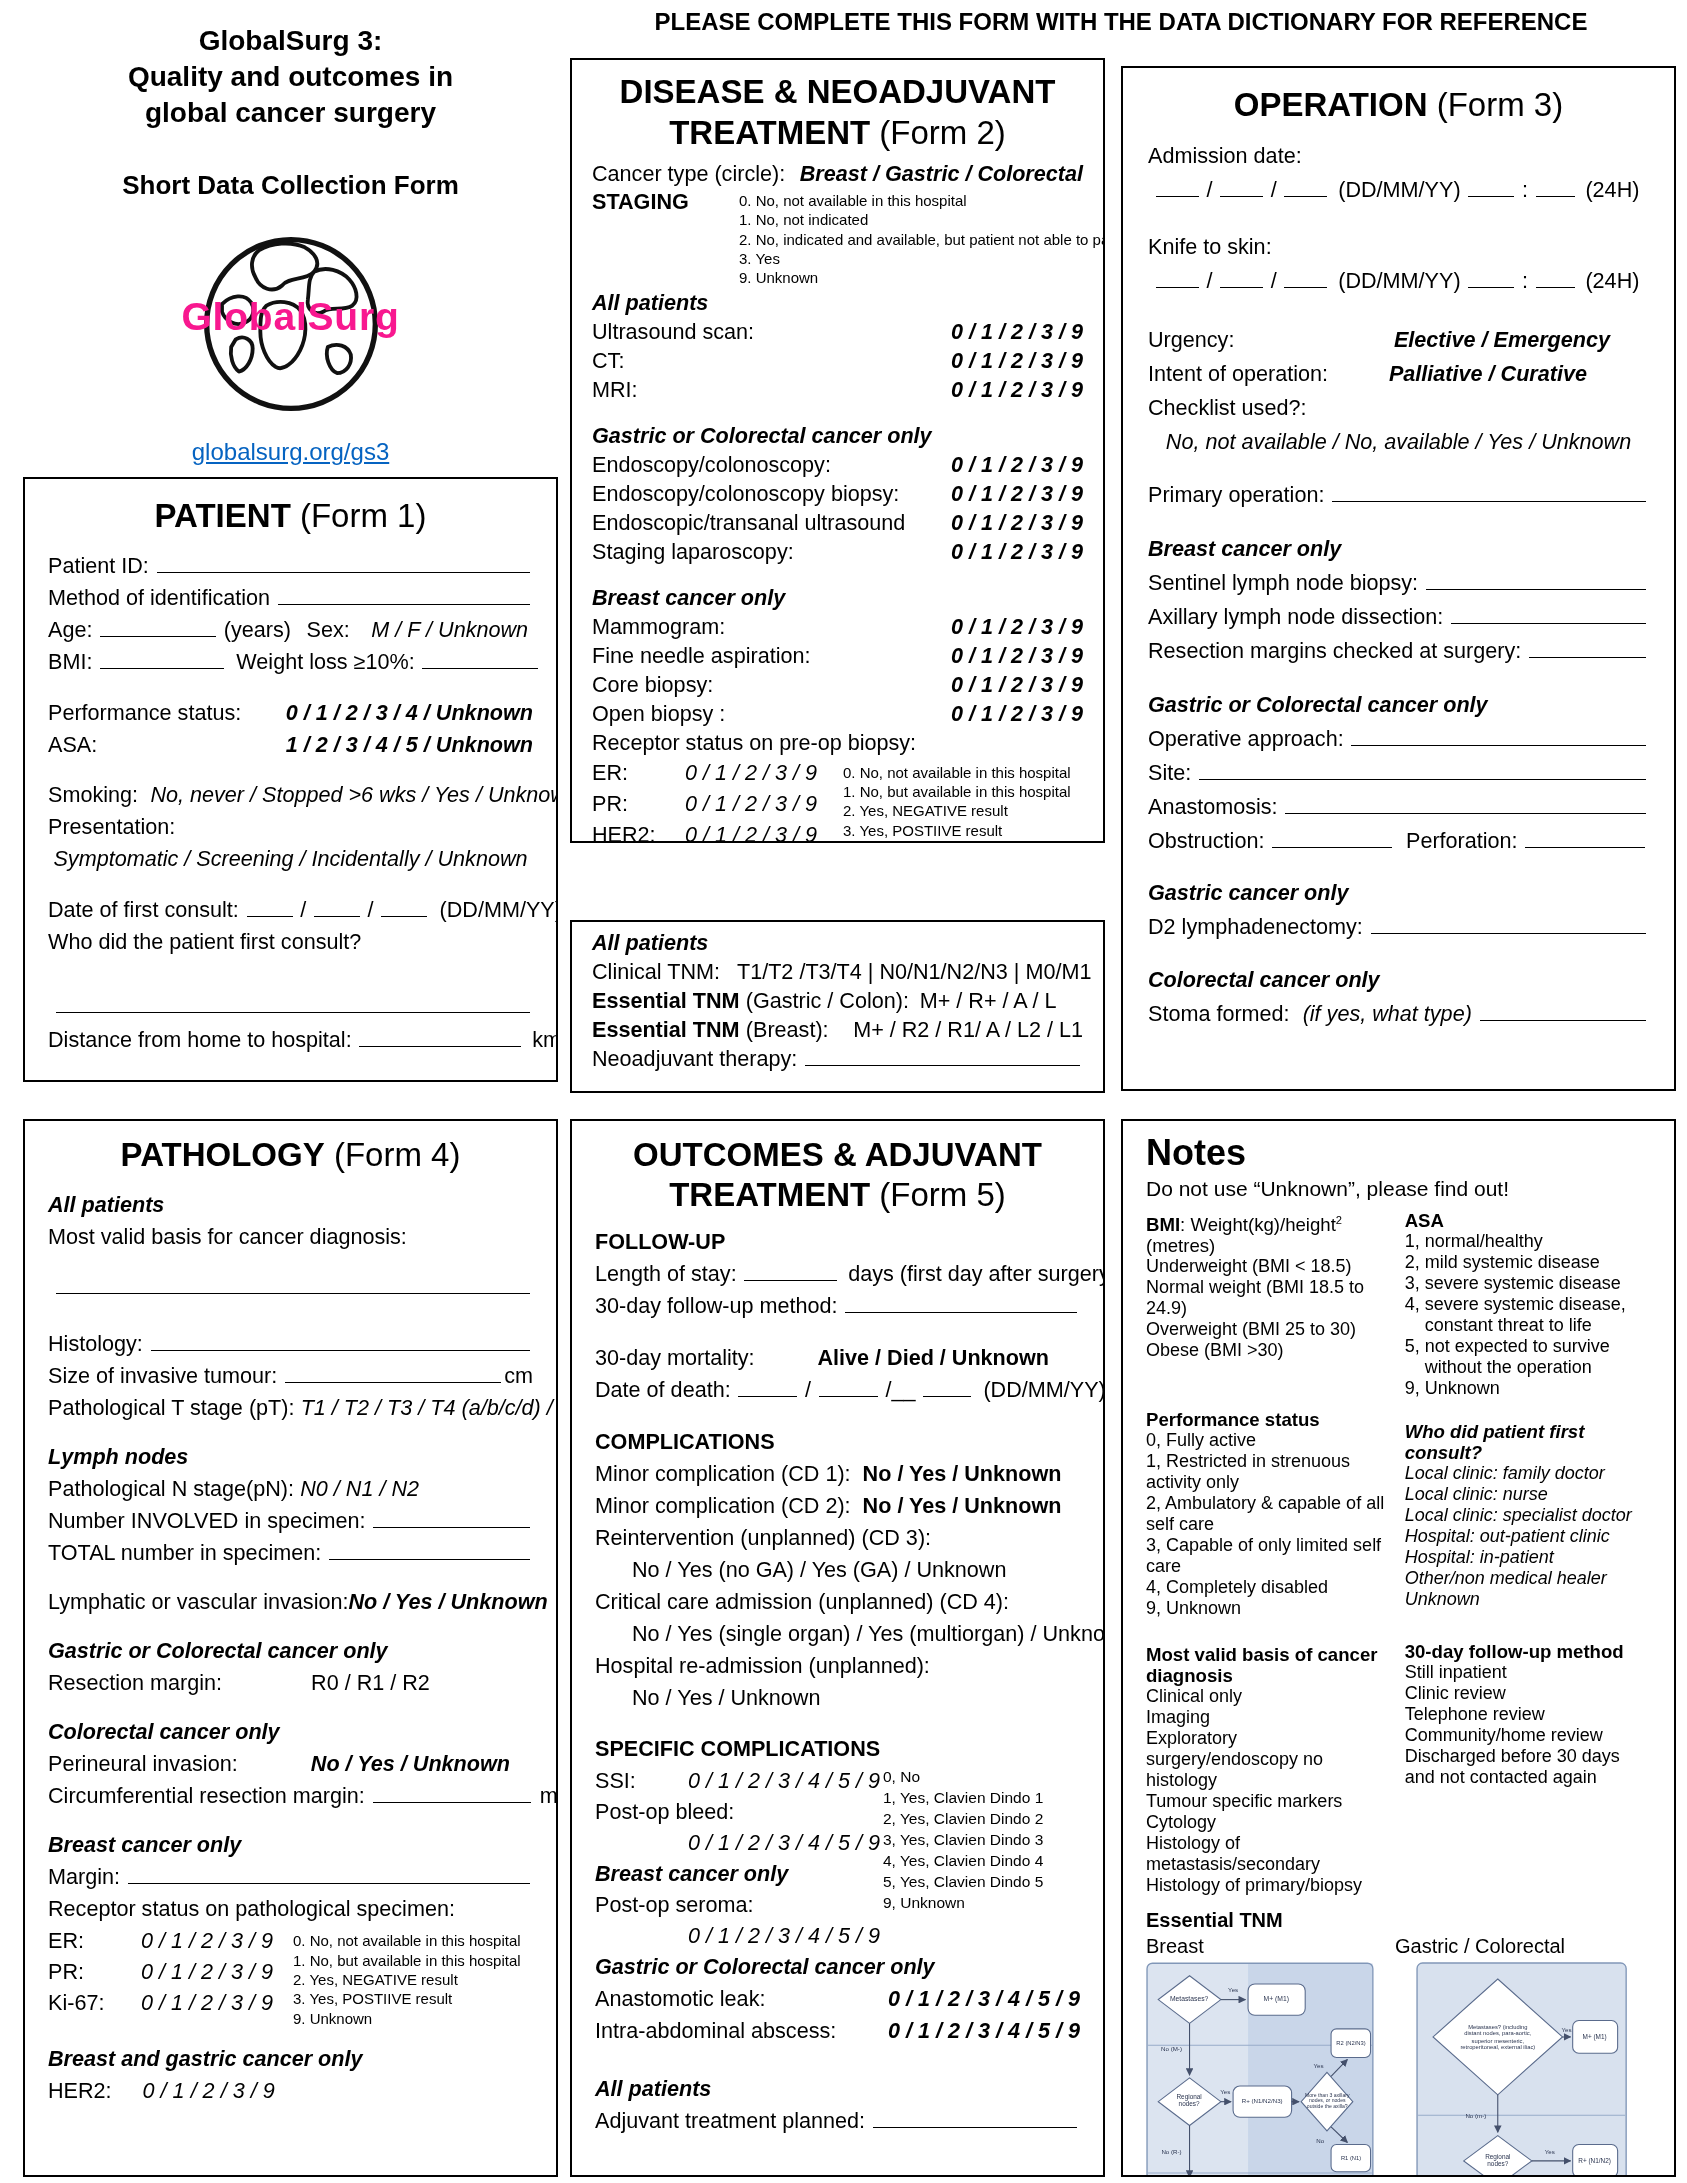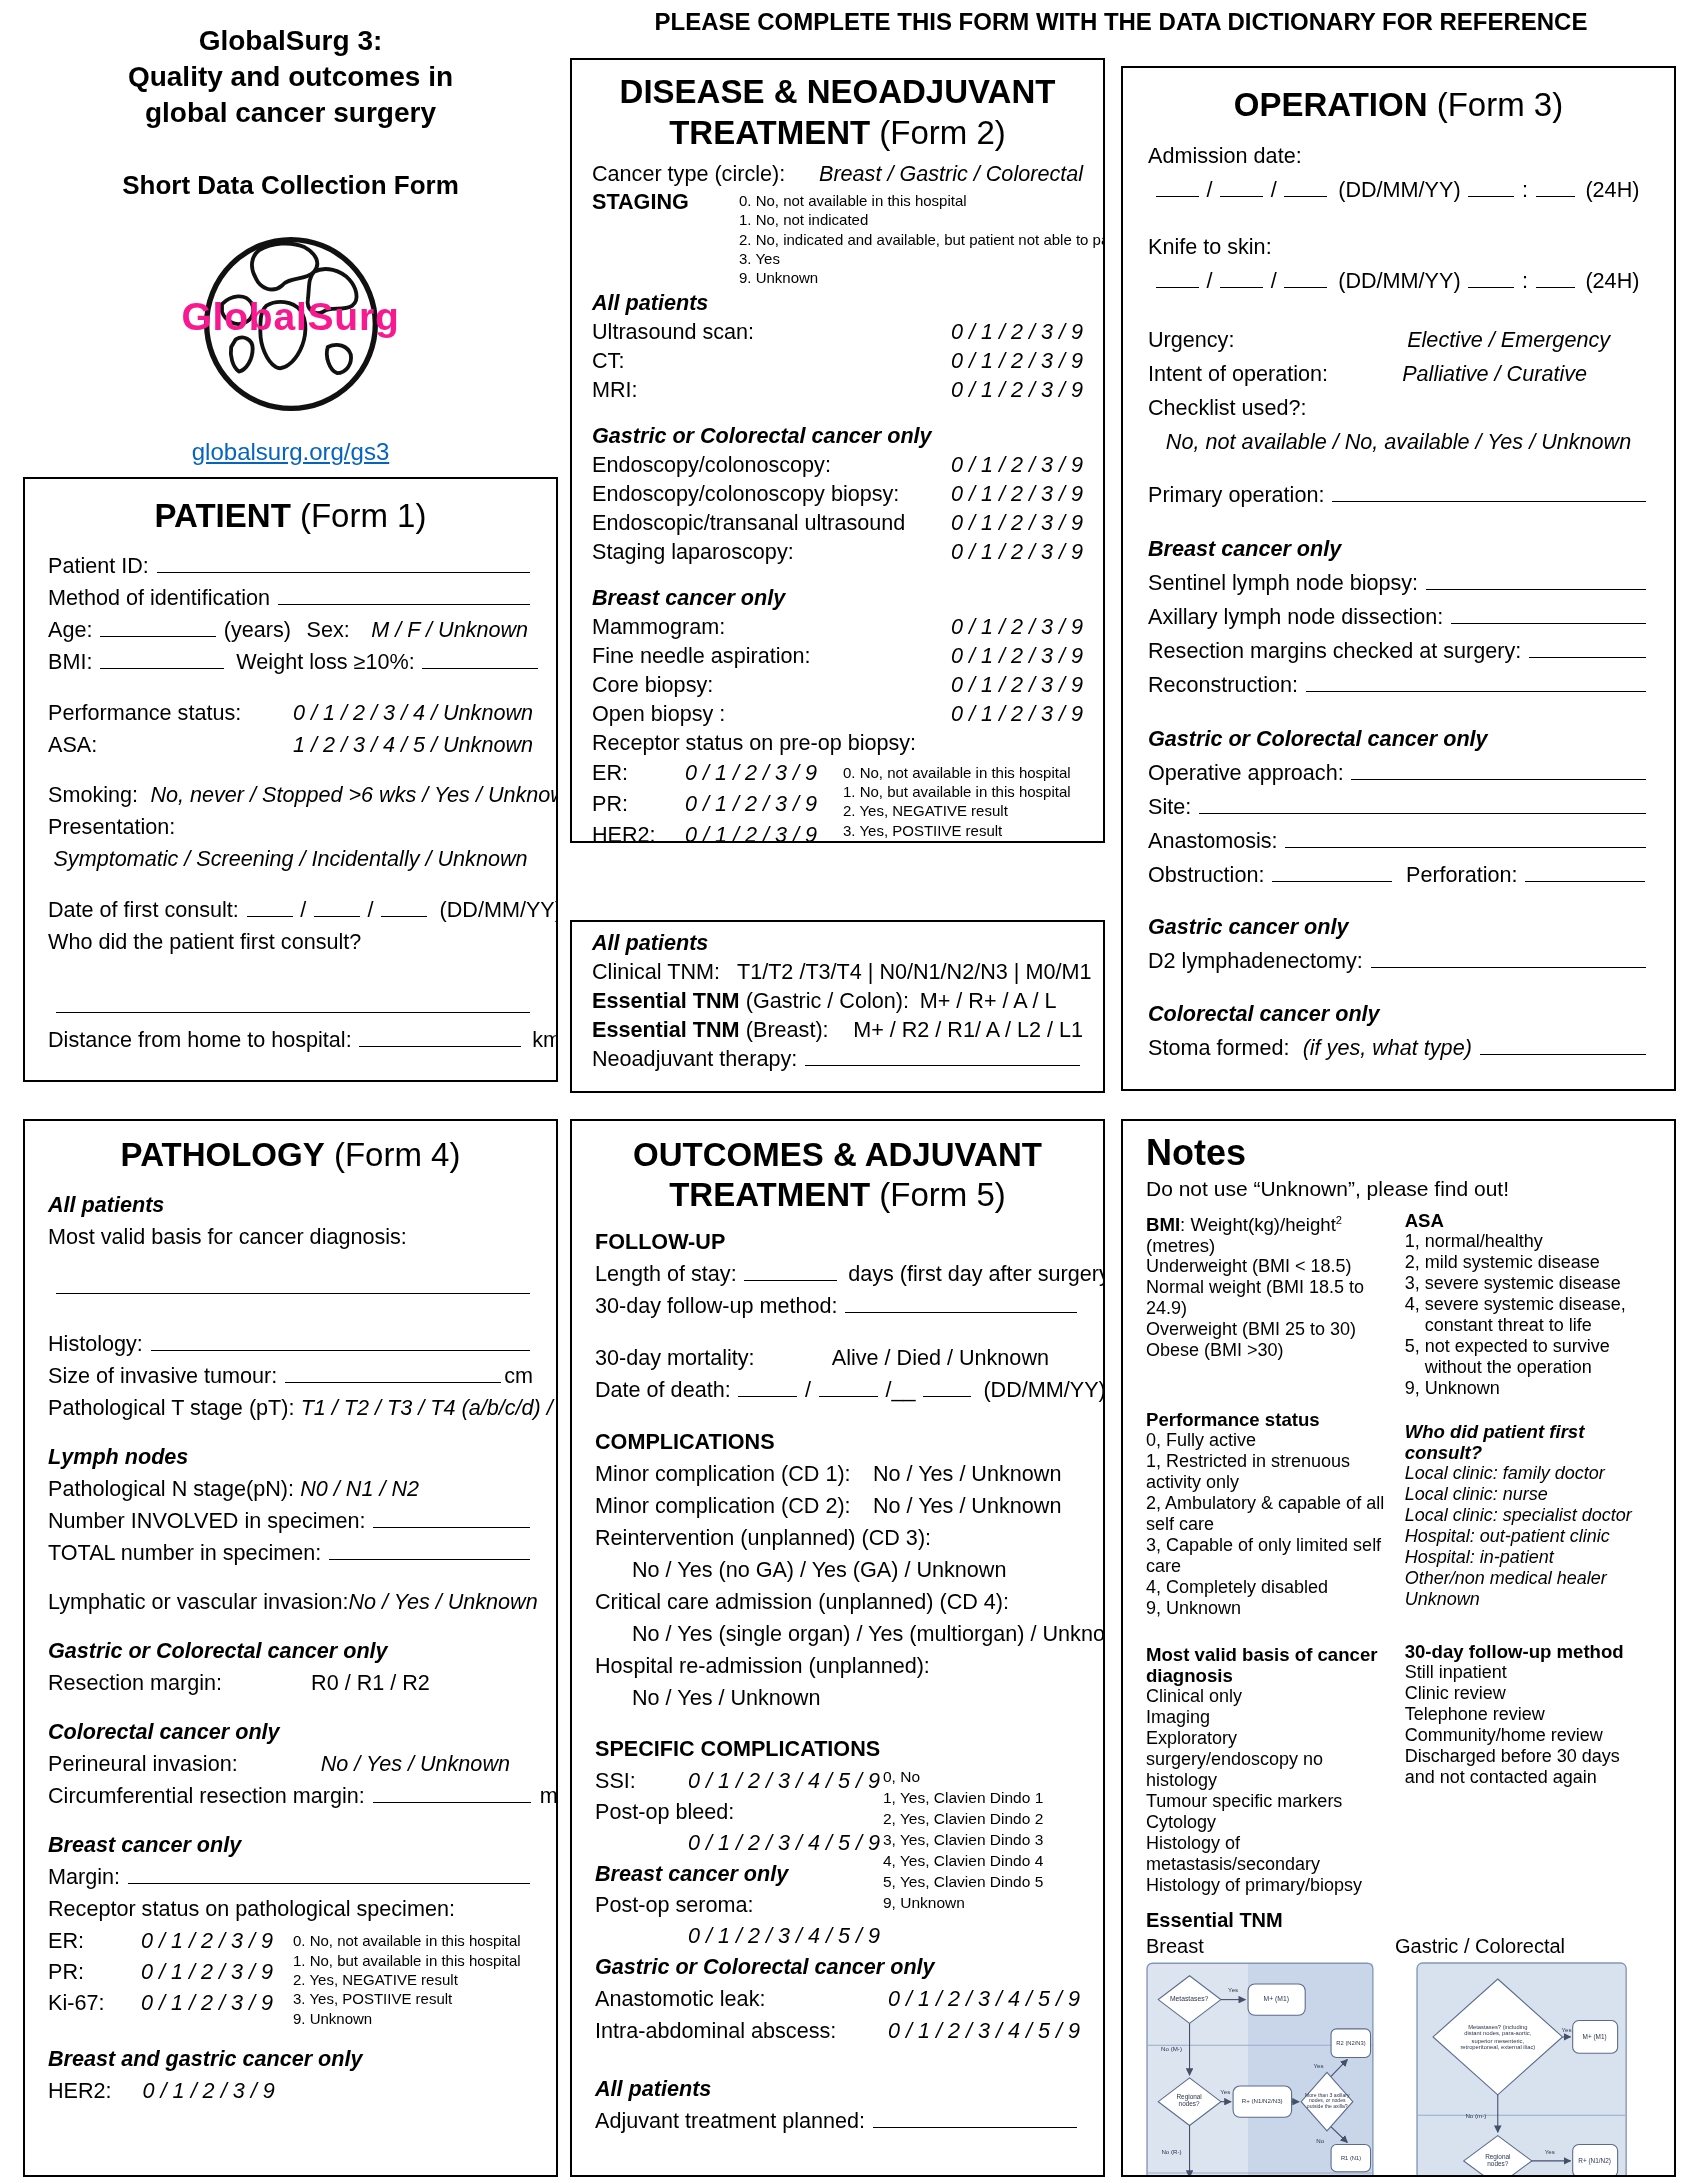--- a/index.html
+++ b/index.html
@@ -35,21 +35,21 @@
   .f2a .row{min-height:29px;line-height:29px;}
   .f2b .row{min-height:29px;line-height:29px;}
   .f3 .row{min-height:34px;line-height:34px;}
   .f4 .row,.f5 .row{min-height:32px;line-height:32px;}
   .gaprow{flex:0 0 auto;}
   .si{font-weight:bold;font-style:italic;}
   .bhead{font-weight:bold;}
   .seg{white-space:nowrap;}
   .it{font-style:italic;}
   .bseg{font-weight:bold;}
-  .opts{font-style:italic;margin-left:auto;white-space:nowrap;}
+  .opts{font-style:italic;margin-left:auto;white-space:nowrap;font-weight:bold;}
   .opts.plain{font-style:normal;}
   .indent{padding-left:37px;}
   .centeri{justify-content:center;}
   .bl{display:inline-block;border-bottom:1.9px solid #000;height:20px;margin:0 7.7px;flex:0 0 auto;}
   .blf{flex:1 1 31px;border-bottom:1.9px solid #000;height:20px;margin:0 3.1px 0 7.7px;}
   .fx{flex:1 1 auto;}
   .codesrow{align-items:flex-start;}
   .clbl{font-weight:bold;flex:0 0 147px;line-height:28px;}
   .codes{font-size:15px;line-height:19.3px;font-weight:normal;padding-top:3.1px;}
   .codeline{white-space:nowrap;}
@@ -358,24 +358,20 @@
         <div class="row">
           <span class="seg">Sentinel lymph node biopsy:</span>
           <span class="blf"></span>
         </div>
         <div class="row">
           <span class="seg">Axillary lymph node dissection:</span>
           <span class="blf"></span>
         </div>
         <div class="row">
           <span class="seg">Resection margins checked at surgery:</span>
-          <span class="blf"></span>
-        </div>
-        <div class="row">
-          <span class="seg">Reconstruction:</span>
           <span class="blf"></span>
         </div>
         <div class="gaprow" style="height: 20px;"></div>
         <div class="row si">Gastric or Colorectal cancer only</div>
         <div class="row">
           <span class="seg">Operative approach:</span>
           <span class="blf"></span>
         </div>
         <div class="row">
           <span class="seg">Site:</span>

